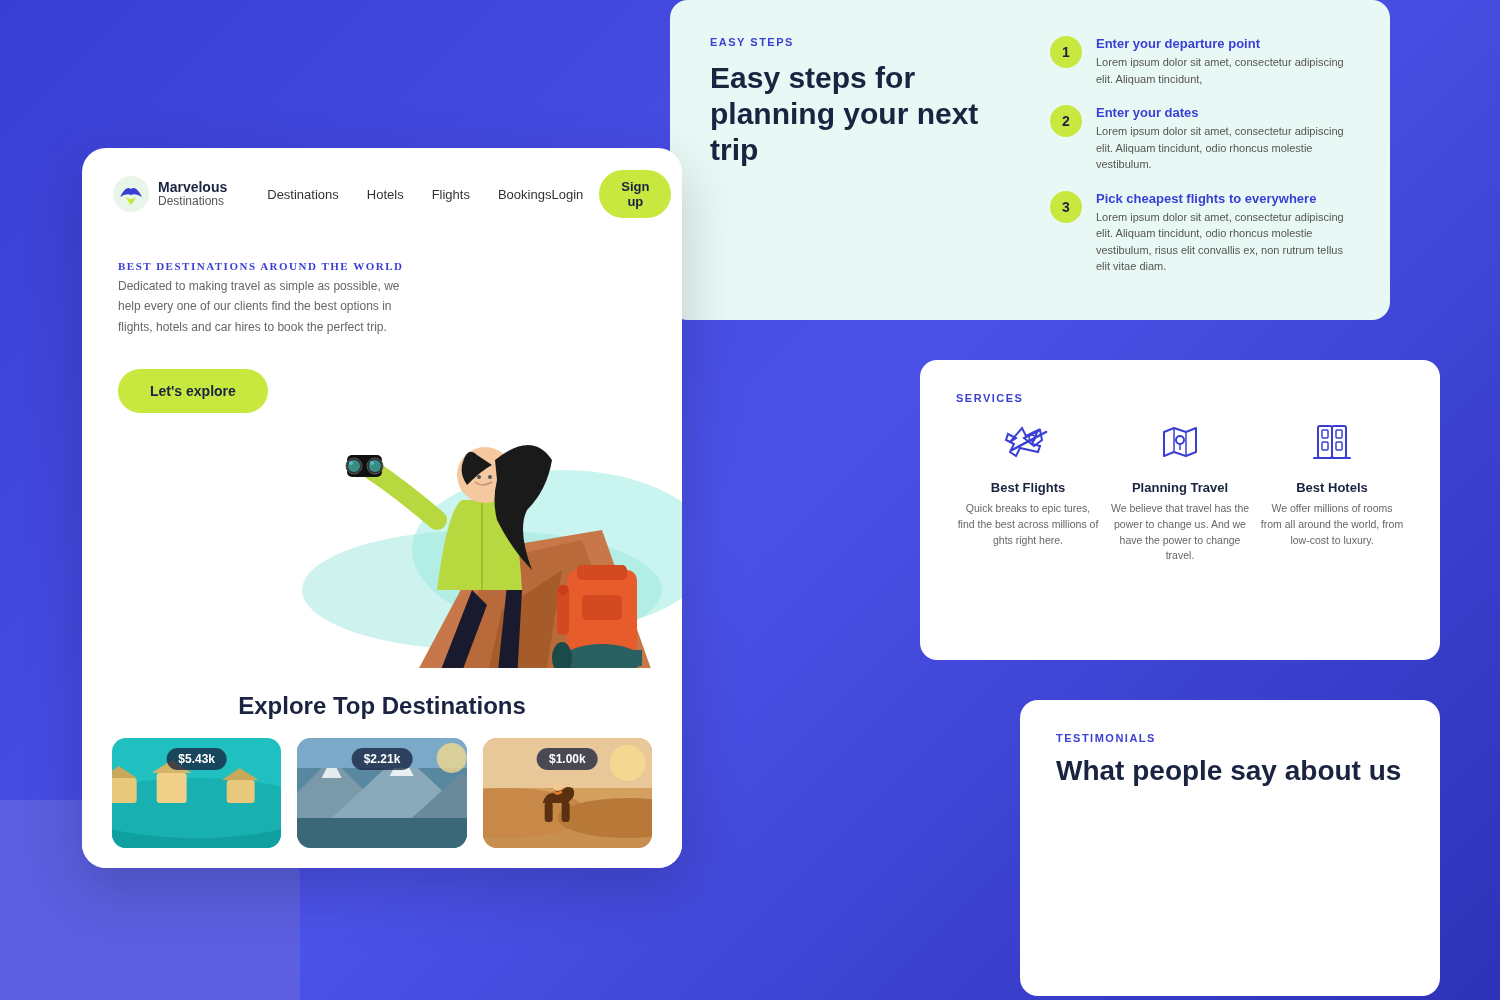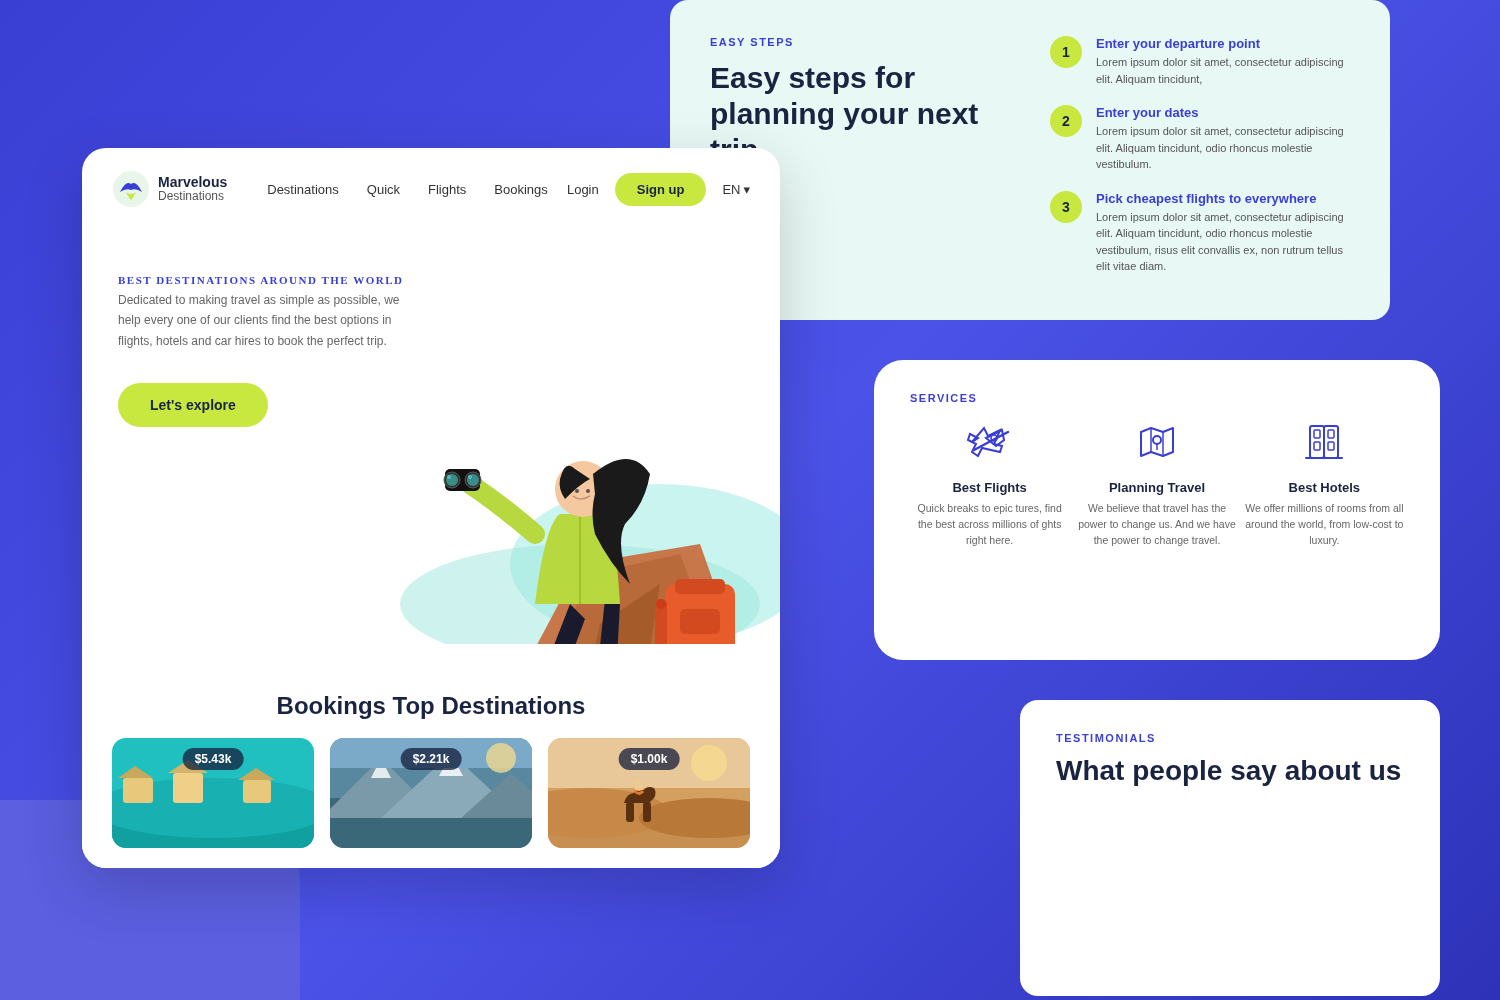--- a/index.html
+++ b/index.html
@@ -95,24 +95,24 @@
       color: #555;
       font-size: 11px;
       line-height: 1.5;
     }
 
     
     .card-services {
       position: absolute;
       top: 360px;
       right: 60px;
-      width: 566px;
+      width: 520px;
       height: 300px;
       background: #fff;
-      border-radius: 29px;
+      border-radius: 17px;
       padding: 32px 36px;
       z-index: 1;
     }
     .services-tag {
       color: #3a3fd4;
       font-size: 11px;
       font-weight: 700;
       letter-spacing: 1.5px;
       text-transform: uppercase;
       margin-bottom: 10px;
@@ -182,30 +182,29 @@
       font-weight: 800;
       color: #1a2340;
       line-height: 1.2;
     }
 
     
     .card-main {
       position: absolute;
       top: 148px;
       left: 82px;
-      width: 698px;
+      width: 600px;
       height: 720px;
       background: #fff;
       border-radius: 24px;
       z-index: 10;
       overflow: hidden;
       box-shadow: 0 20px 60px rgba(0,0,0,0.18);
       display: flex;
       flex-direction: column;
-      gap: 24px;
     }
 
     
     .nav {
       display: flex;
       align-items: center;
       padding: 22px 30px;
       gap: 0;
       flex-shrink: 0;
     }
@@ -479,21 +478,21 @@
         <path d="M8 22 Q14 10 19 14 Q24 10 30 22 Q24 18 19 20 Q14 18 8 22Z" fill="#3a3fd4"></path>
         <path d="M14 22 Q19 26 24 22 Q21 28 19 30 Q17 28 14 22Z" fill="#c8e840"></path>
       </svg>
       <div class="logo-text">
         <span class="logo-name">Marvelous</span>
         <span class="logo-sub">Destinations</span>
       </div>
     </div>
     <ul class="nav-links">
       <li><a href="#">Destinations</a></li>
-      <li><a href="#">Quick</a></li>
+      <li><a href="#">Hotels</a></li>
       <li><a href="#">Flights</a></li>
       <li><a href="#">Bookings</a></li>
     </ul>
     <div class="nav-actions">
       <span class="nav-login">Login</span>
       <button class="btn-signup">Sign up</button>
       <span class="nav-lang">
         <span>EN</span>
         <span>▾</span>
       </span>
@@ -556,21 +555,21 @@
         <path d="M195 225 Q185 215 180 235 Q178 245 185 255 Q200 240 210 235Z" fill="#1a1a1a"></path>
 
         <path d="M193 252 Q200 258 210 252" stroke="#c8907a" stroke-width="1.5" fill="none"></path>
         <circle cx="197" cy="247" r="2" fill="#555"></circle>
         <circle cx="208" cy="247" r="2" fill="#555"></circle>
       </svg>
     </div>
   </div>
 
   <div class="bottom-section">
-    <h2 class="bottom-title">Bookings Top Destinations</h2>
+    <h2 class="bottom-title">Explore Top Destinations</h2>
     <div class="dest-cards">
 
       <div class="dest-card">
         <svg class="dest-card-bg" viewBox="0 0 220 110" xmlns="http://www.w3.org/2000/svg" preserveAspectRatio="xMidYMid slice">
           <rect width="220" height="110" fill="#20c0c0"></rect>
           <rect y="55" width="220" height="55" fill="#10a0a0"></rect>
           <ellipse cx="110" cy="70" rx="120" ry="30" fill="#18b0b0"></ellipse>
 
           <rect x="20" y="40" width="30" height="25" rx="3" fill="#e8c87a"></rect>
           <polygon points="15,40 50,40 32,28" fill="#c8a85a"></polygon>

